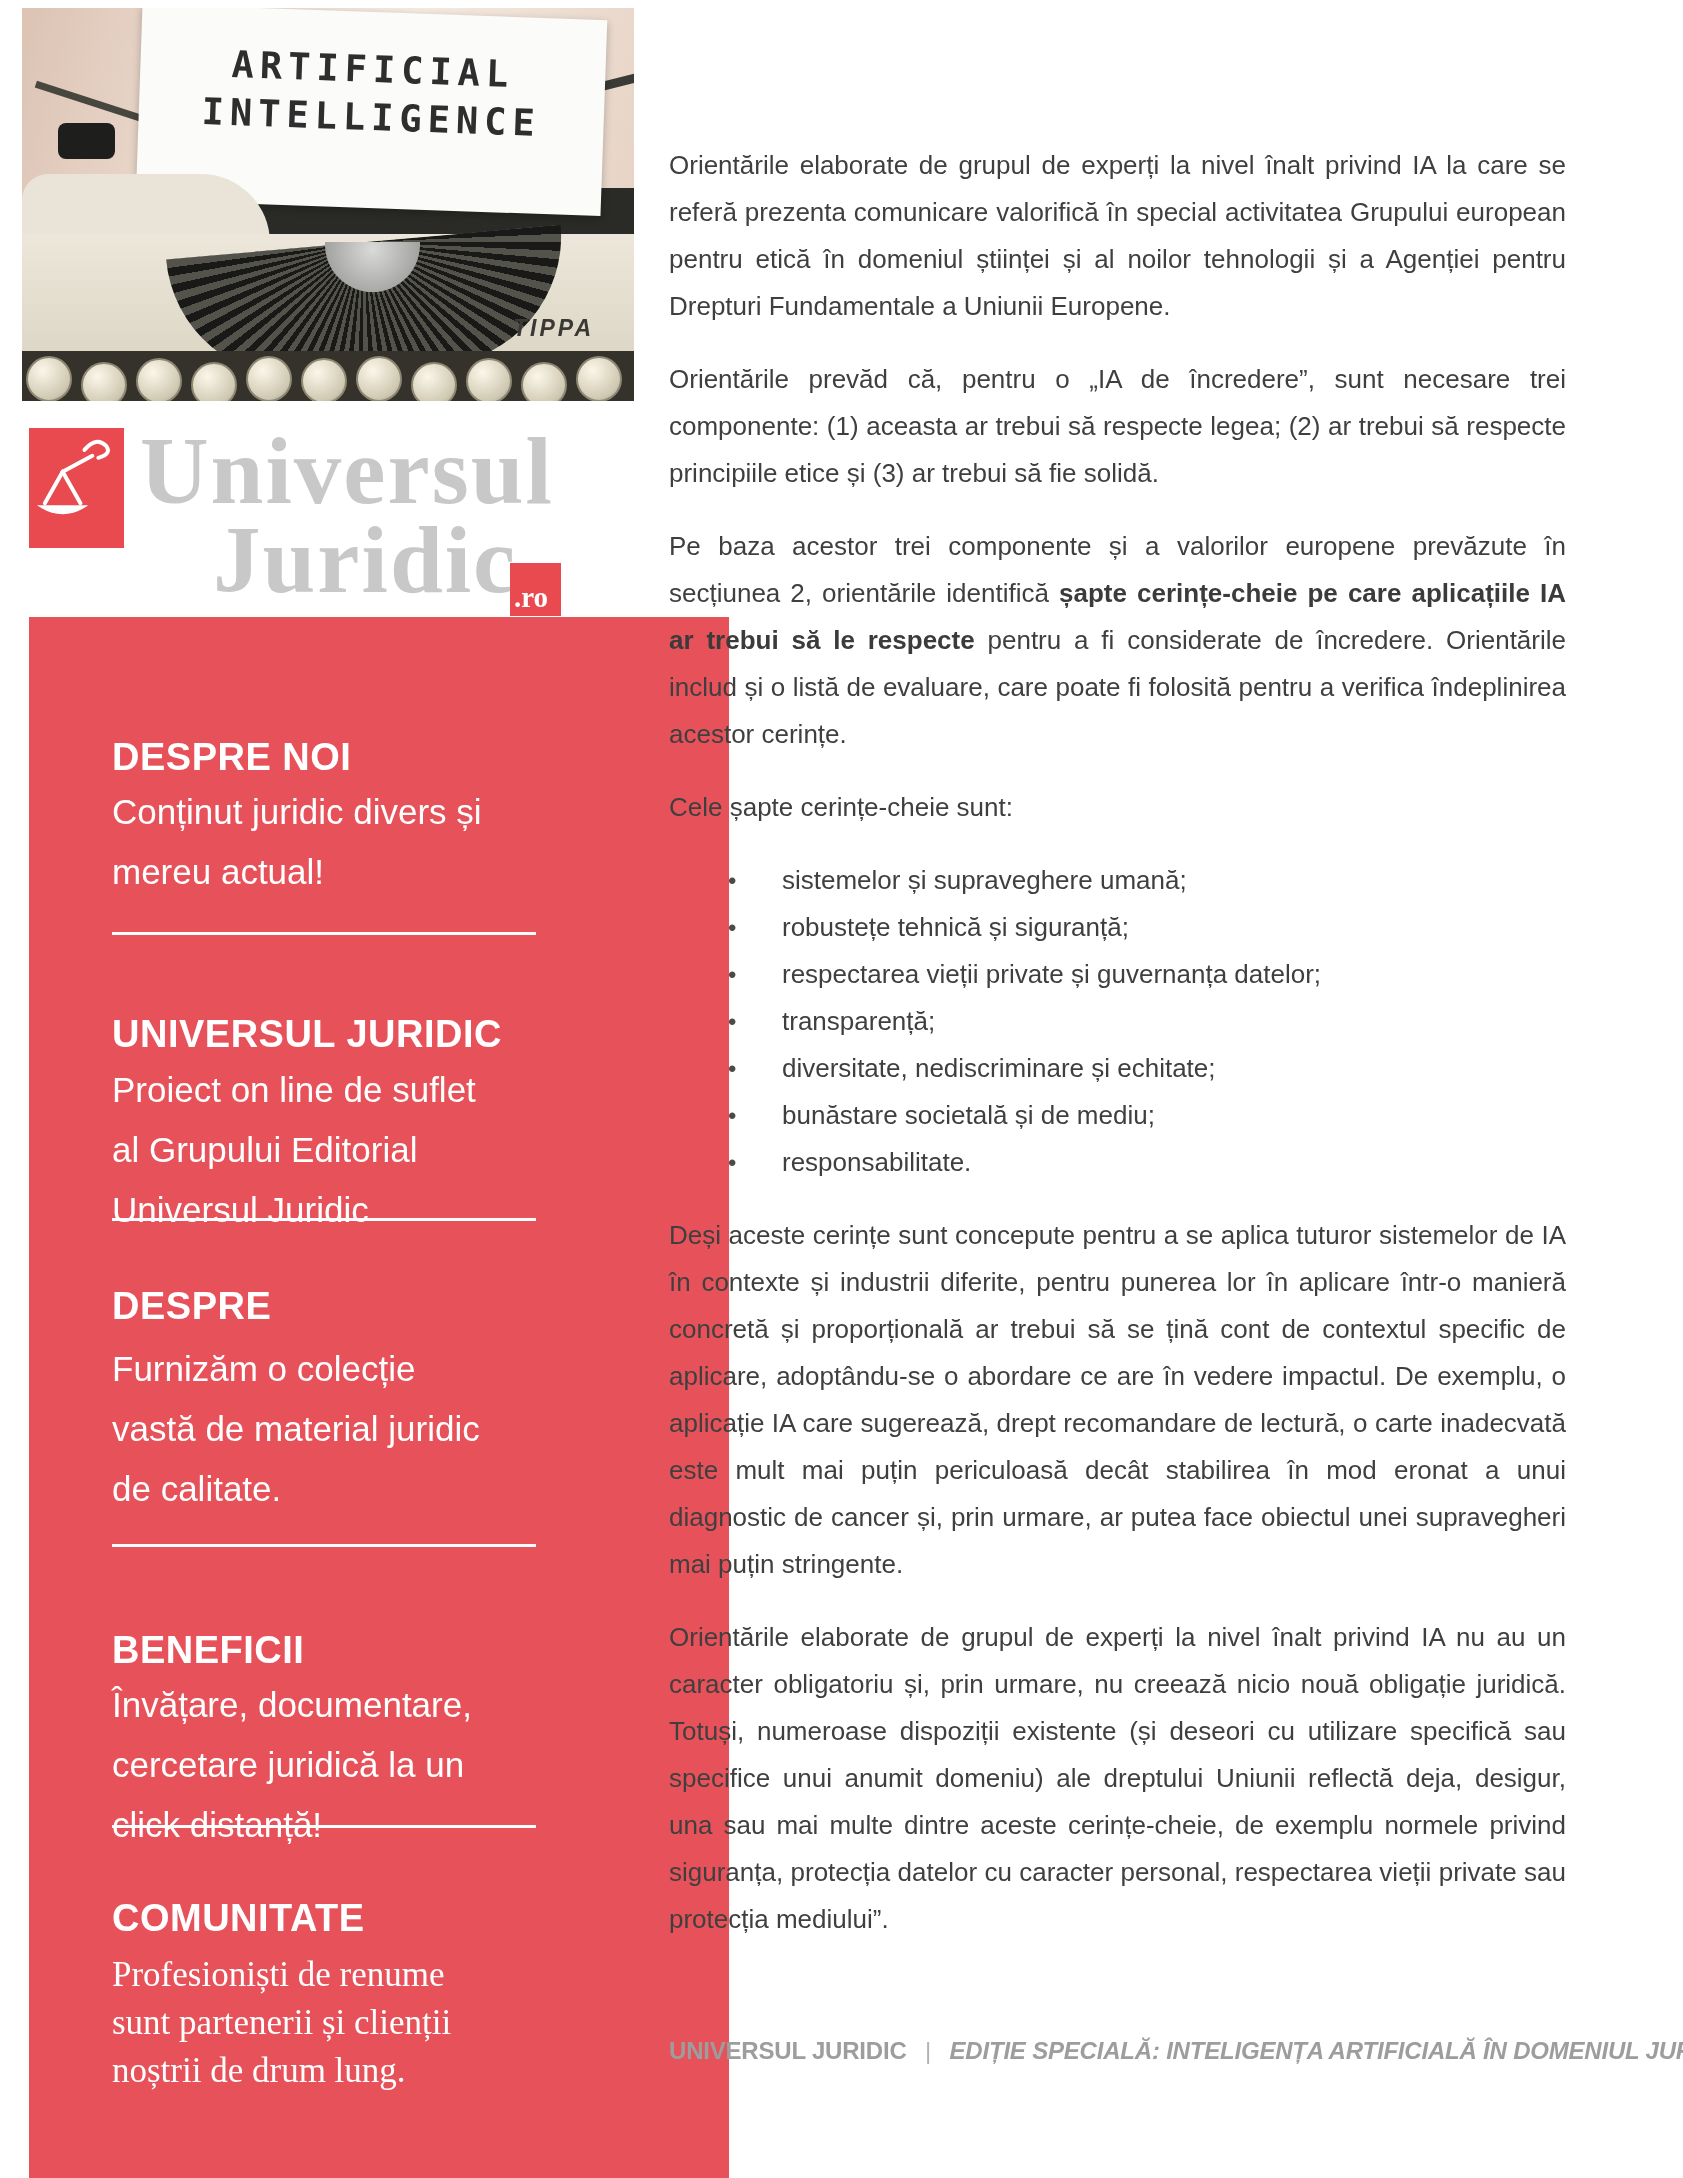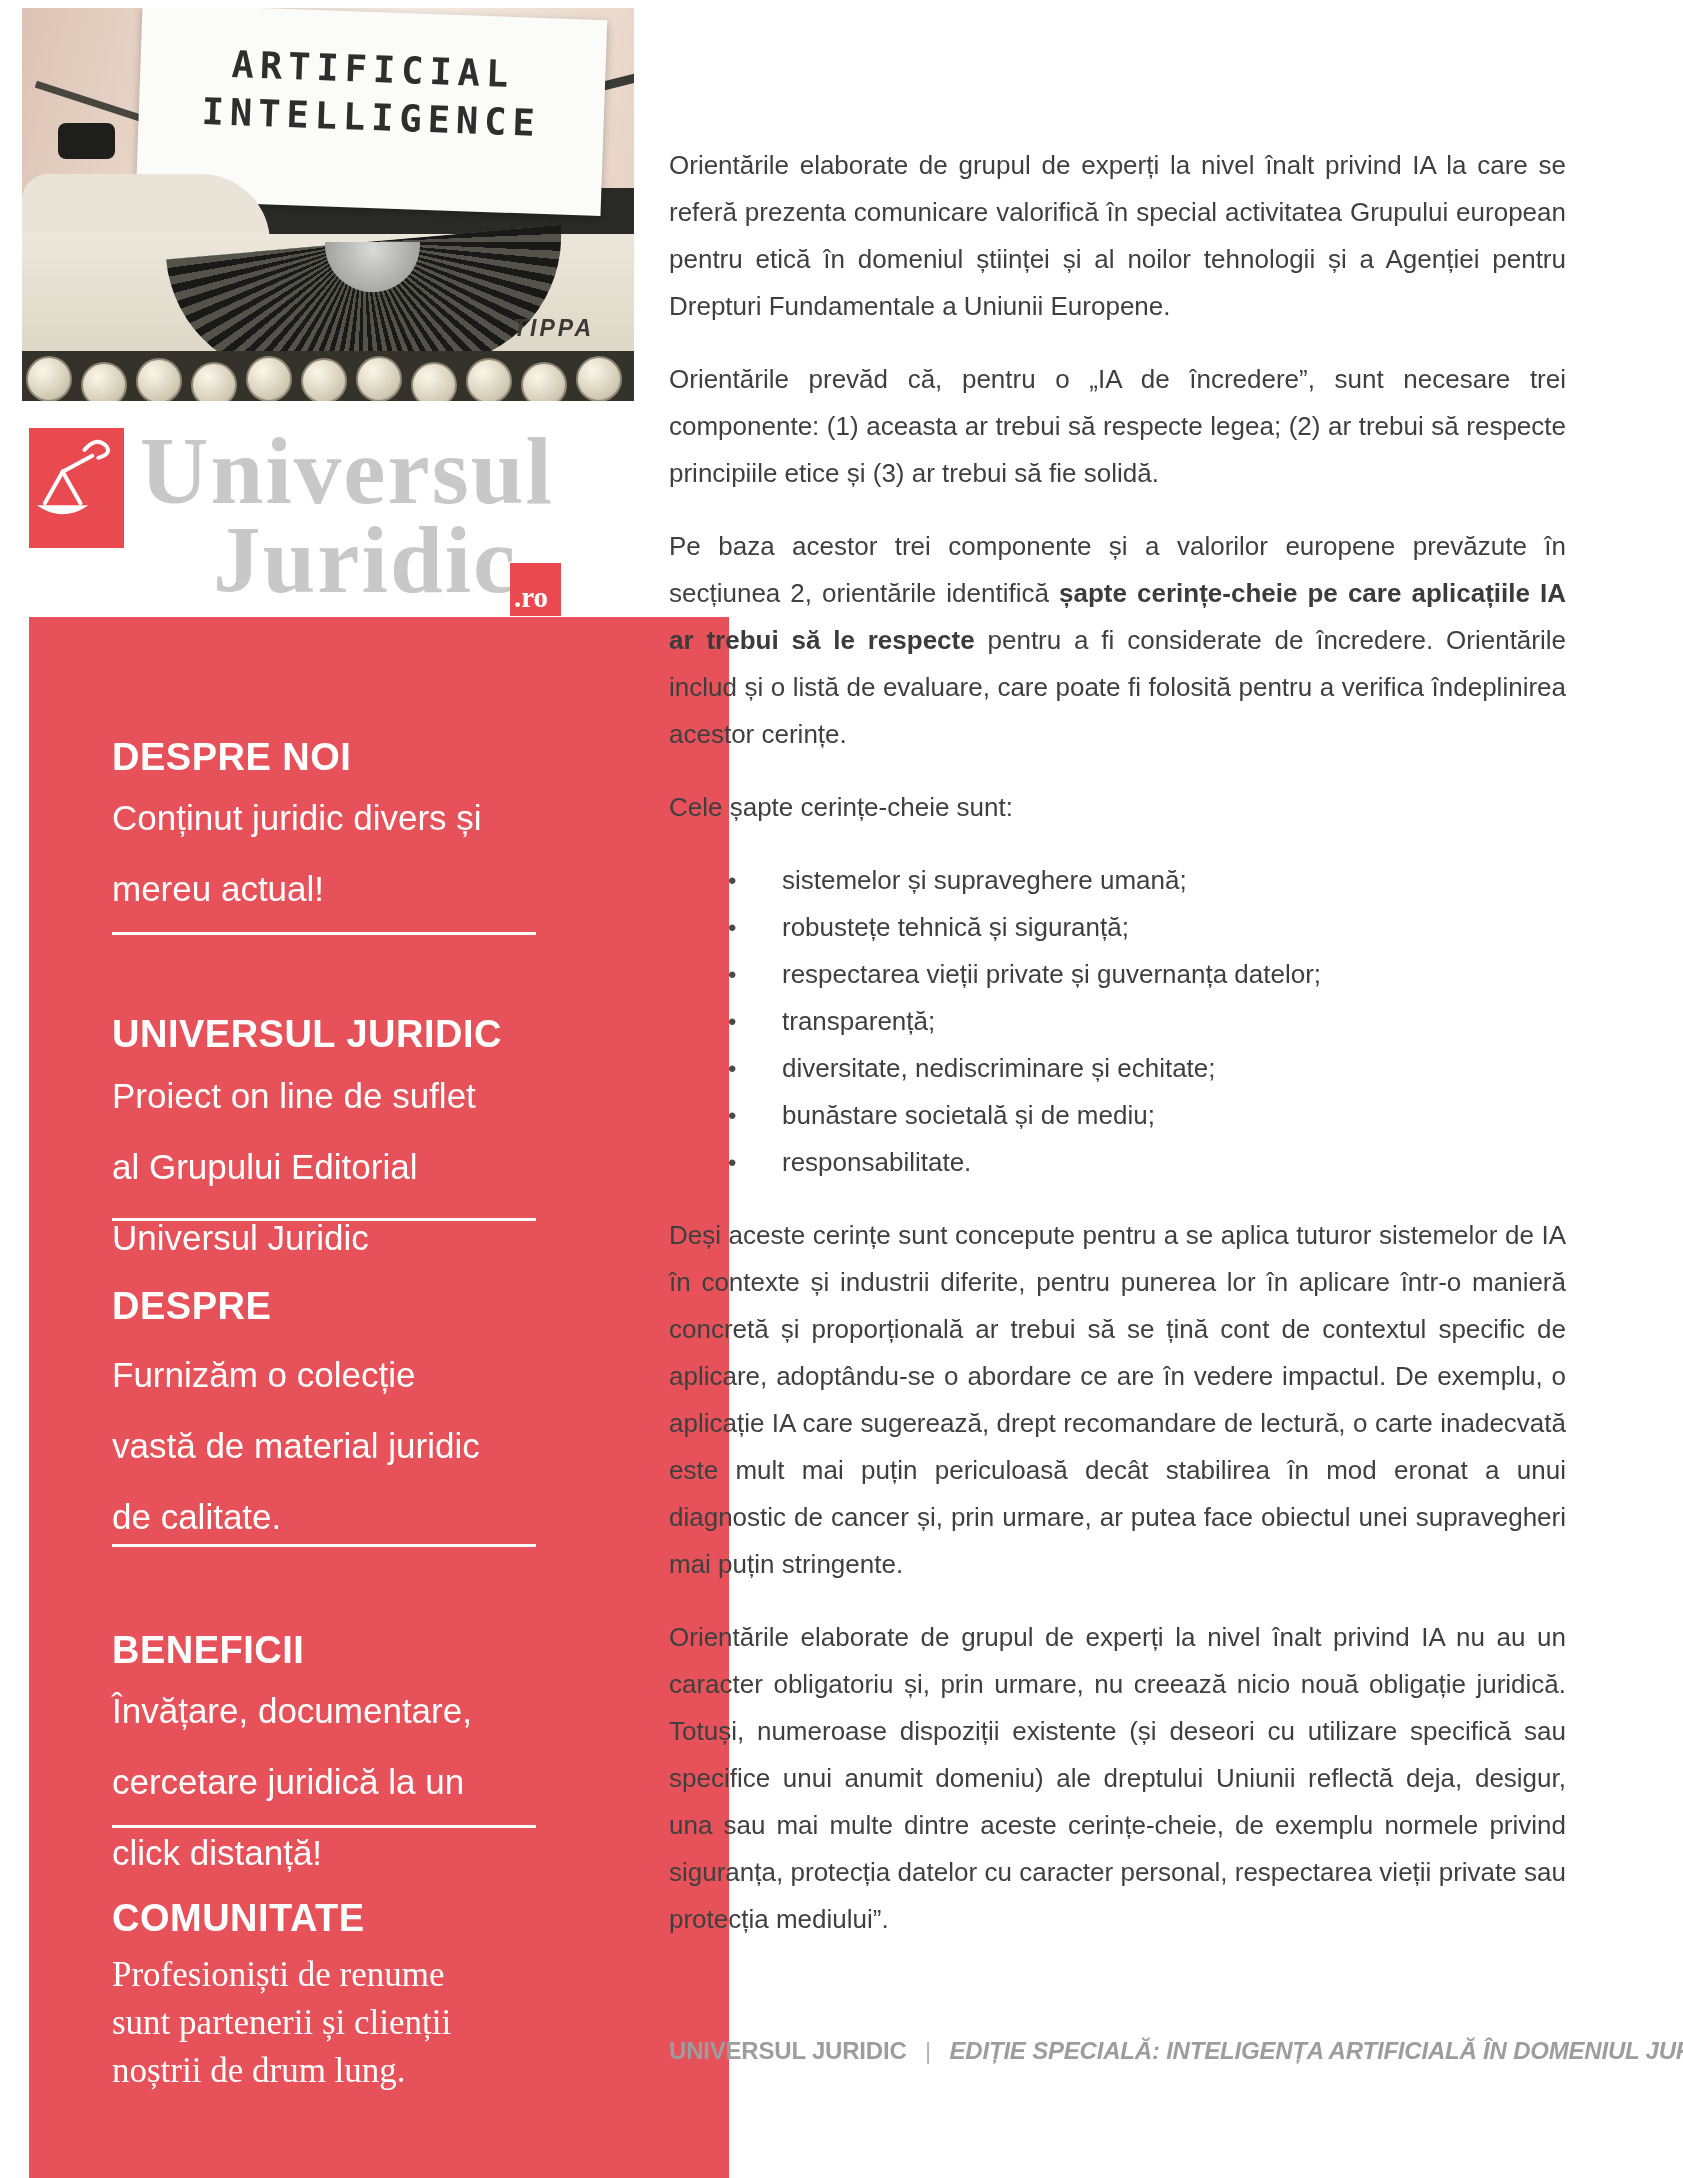--- a/index.html
+++ b/index.html
@@ -44,21 +44,21 @@
              letter-spacing:2px;line-height:1;}
   .logo-w1{position:absolute;left:111px;top:0;font-size:95px;}
   .logo-w2{position:absolute;left:184px;top:89px;font-size:95px;}
   .logo-ro{position:absolute;left:481px;top:139px;width:51px;height:53px;background:#e94a50;
            color:#ffffff;font-weight:bold;font-size:29px;display:flex;align-items:flex-end;
            padding:0 16px 2px 4px;box-sizing:border-box;font-family:"Liberation Serif","DejaVu Serif",serif;}
 
   
   .sidebar{position:absolute;left:29px;top:617px;width:700px;height:1561px;background:#e7525a;color:#ffffff;}
   .sb-title{position:absolute;left:83px;font-size:38px;font-weight:bold;letter-spacing:0.5px;margin:0;}
-  .sb-body{position:absolute;left:83px;width:475px;font-size:35px;line-height:71px;margin:0;white-space:pre-line;}
+  .sb-body{position:absolute;left:83px;width:475px;font-size:35px;line-height:60px;margin:0;white-space:pre-line;}
   .sb-body.serif{font-family:"Liberation Serif","DejaVu Serif",serif;line-height:48px;}
   .sb-rule{position:absolute;left:83px;width:424px;height:3px;background:#fdfdfd;}
   .t1{top:119px}.b1{top:165px}.r1{top:315px}
   .t2{top:396px}.b2{top:443px}.r2{top:601px}
   .t3{top:668px}.b3{top:722px}.r3{top:927px}
   .t4{top:1012px}.b4{top:1058px}.r4{top:1208px}
   .t5{top:1280px}.b5{top:1334px}
 
   
   .article{position:absolute;left:669px;top:111px;width:897px;color:#3f3f3f;margin-top:31px;}

